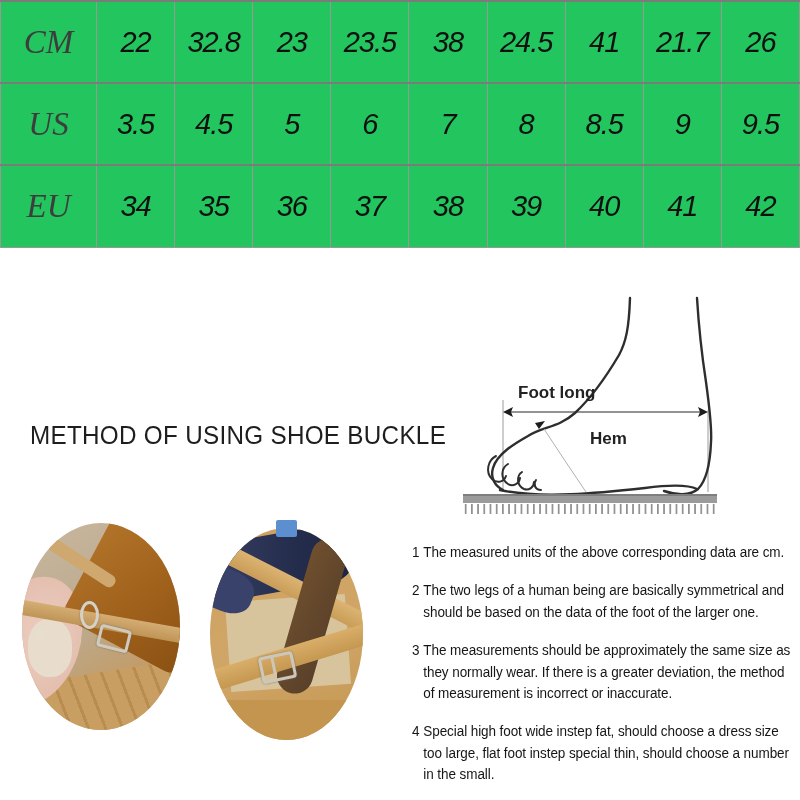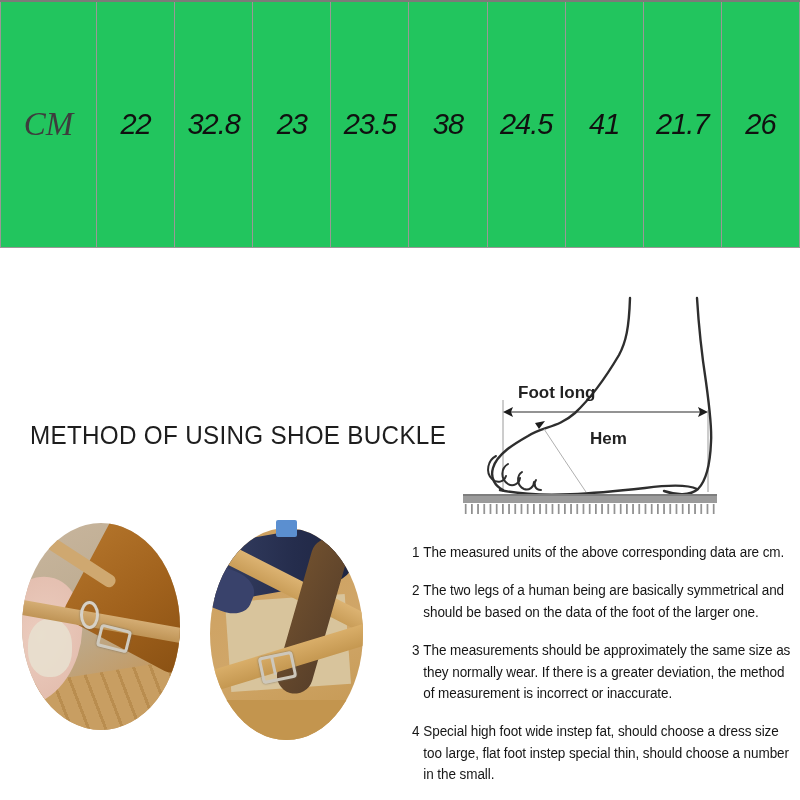--- a/index.html
+++ b/index.html
@@ -105,20 +105,44 @@
           <td>22</td>
           <td>32.8</td>
           <td>23</td>
           <td>23.5</td>
           <td>38</td>
           <td>24.5</td>
           <td>41</td>
           <td>21.7</td>
           <td>26</td>
         </tr>
+        <tr>
+          <th>US</th>
+          <td>3.5</td>
+          <td>4.5</td>
+          <td>5</td>
+          <td>6</td>
+          <td>7</td>
+          <td>8</td>
+          <td>8.5</td>
+          <td>9</td>
+          <td>9.5</td>
+        </tr>
+        <tr>
+          <th>EU</th>
+          <td>34</td>
+          <td>35</td>
+          <td>36</td>
+          <td>37</td>
+          <td>38</td>
+          <td>39</td>
+          <td>40</td>
+          <td>41</td>
+          <td>42</td>
+        </tr>
       </tbody>
   </table>
 
   <div class="foot-diagram">
     <svg viewBox="0 0 360 258">
       <defs>
         <pattern id="ruler-ticks" width="6.2" height="20" patternUnits="userSpaceOnUse">
           <rect x="0" y="0" width="1.7" height="20" fill="#8e8e8e"></rect>
         </pattern>
       </defs>

